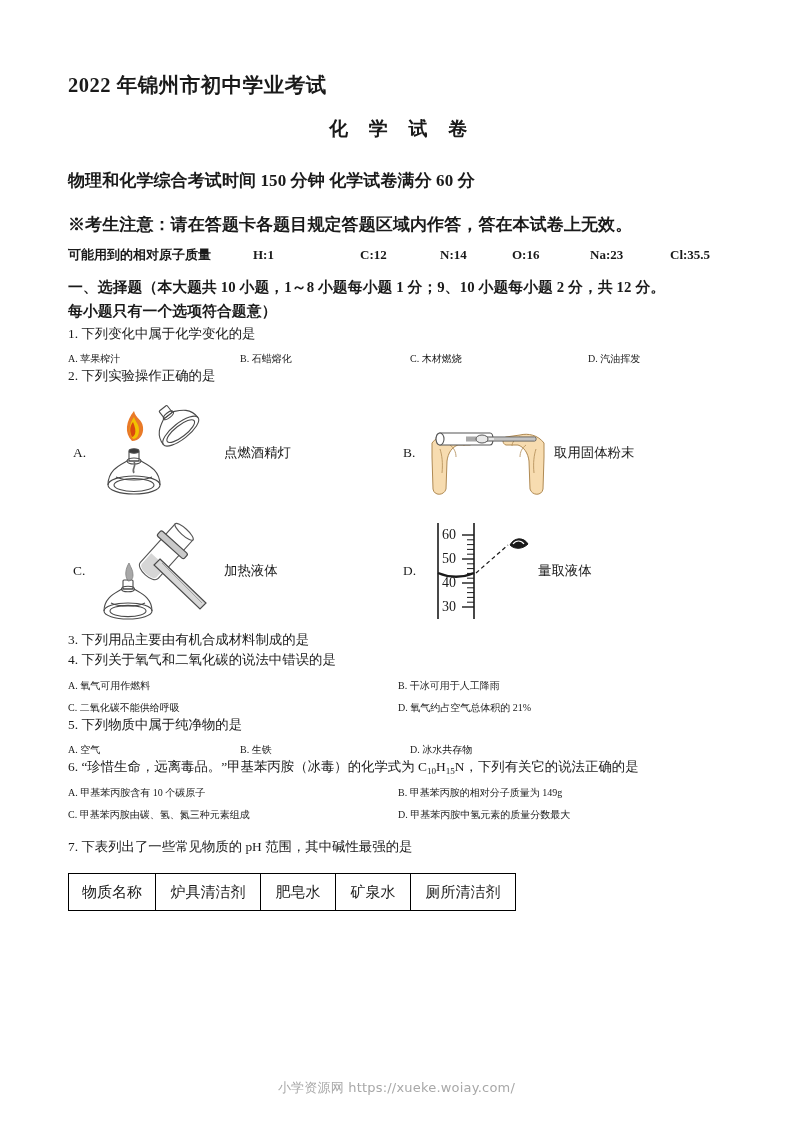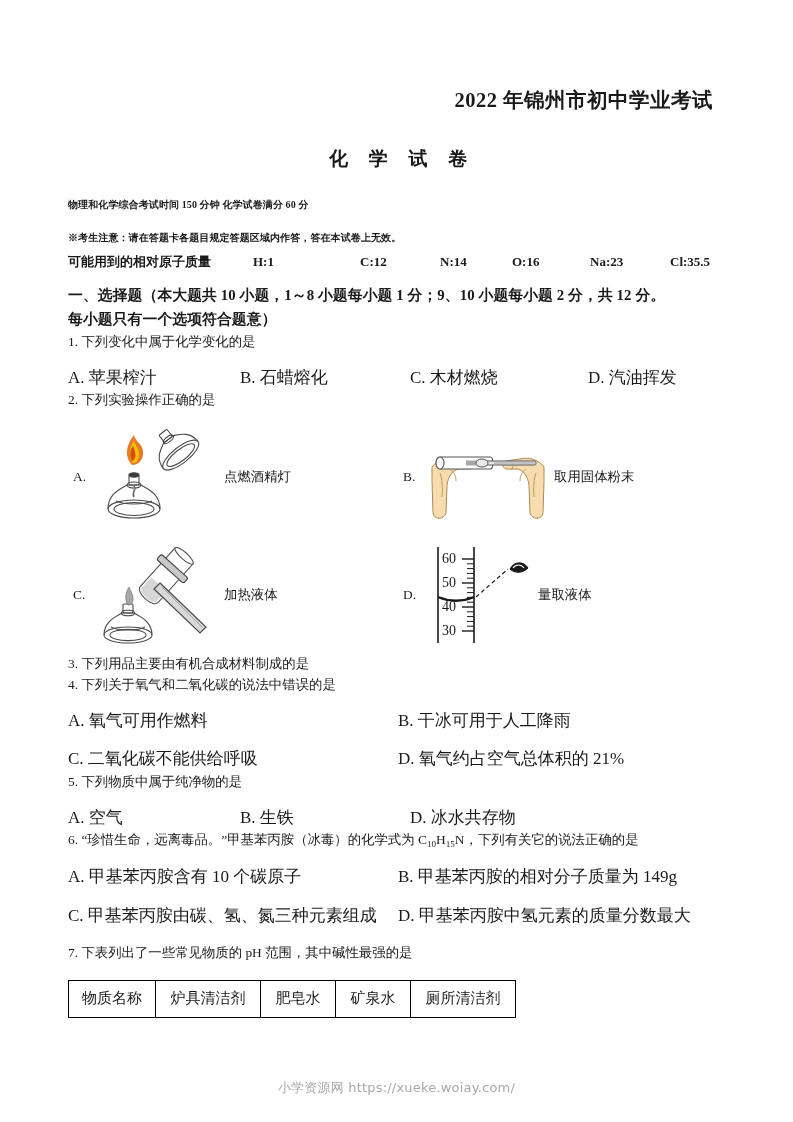--- a/index.html
+++ b/index.html
@@ -23,42 +23,42 @@
   }
   .content {
     position: absolute;
     left: 68px;
     top: 60px;
     width: 660px;
   }
 
   
   .title-main {
-    text-align: right;
+    text-align: left;
     font-size: 20.5px;
     font-weight: bold;
     letter-spacing: 0.5px;
-    margin: 15px;
+    margin: 0;
     padding-top: 10px;
     line-height: 1.5;
   }
   .title-sub {
     text-align: center;
     font-size: 19px;
     font-weight: bold;
     letter-spacing: 8px;
     margin: 0;
     padding-top: 14px;
     padding-left: 8px;
     line-height: 1.5;
   }
 
   
   .info-line {
-    font-size: 10px;
+    font-size: 17px;
     font-weight: bold;
     margin-top: 24px;
     line-height: 1.6;
     letter-spacing: 0.1px;
   }
   .info-line.tight { margin-top: 17px; }
   .mass-row {
     display: flex;
     font-size: 13px;
     font-weight: bold;
@@ -83,22 +83,22 @@
   }
 
   
   .q-stem {
     font-size: 13.4px;
     line-height: 1.5;
   }
   .q-stem.top-gap { margin-top: 15px; }
   .opts-row {
     display: flex;
-    font-size: 17px;
-    margin-top: 13px;
+    font-size: 10px;
+    margin-top: 7px;
     line-height: 1.5;
   }
   .opt { flex: 0 0 auto; }
   .w4a { width: 172px; }
   .w4b { width: 170px; }
   .w4c { width: 178px; }
   .w2a { width: 330px; }
 
   sub { font-size: 0.68em; vertical-align: -0.28em; }
 

